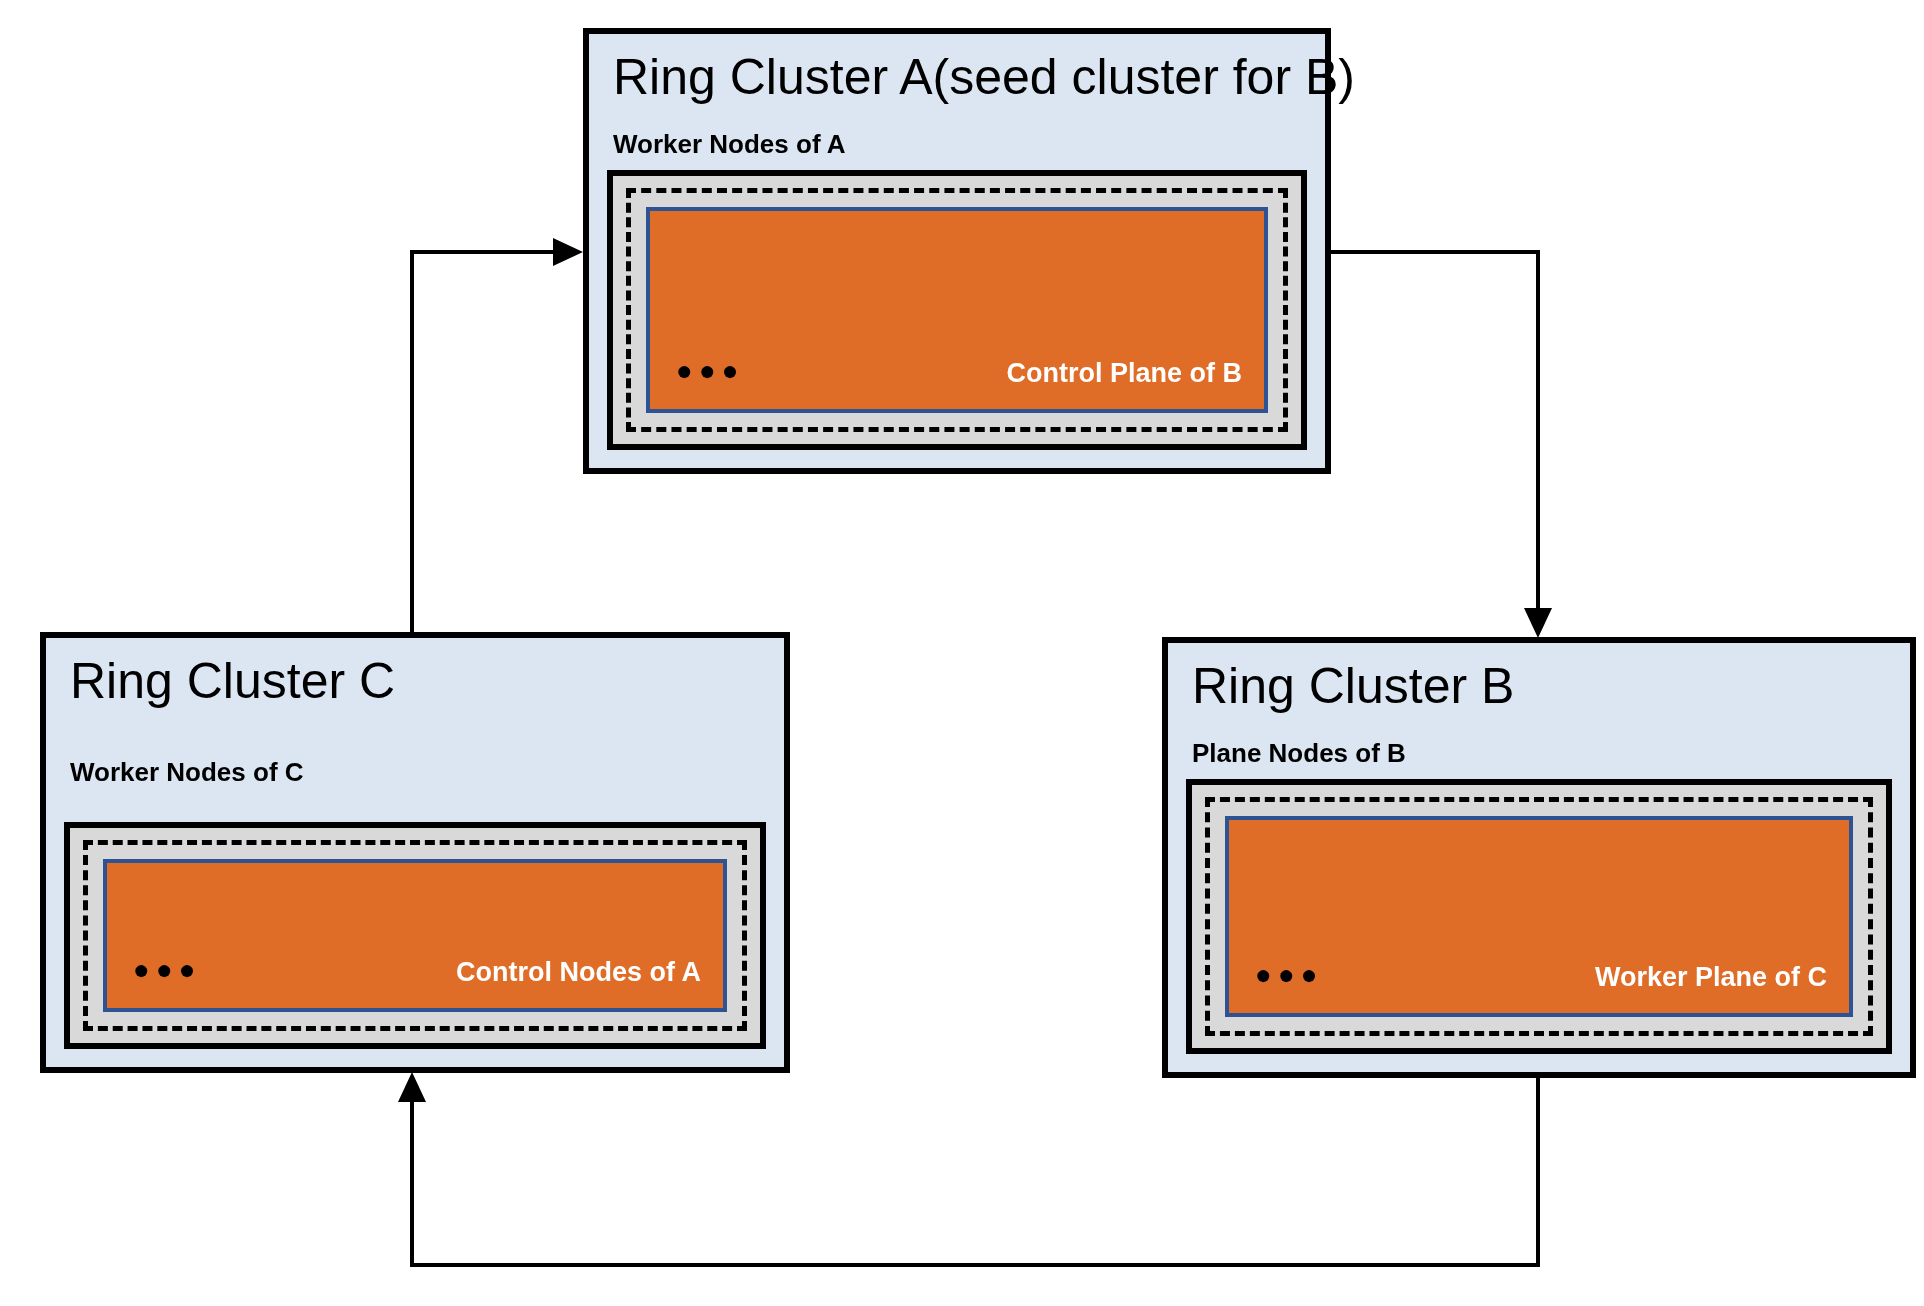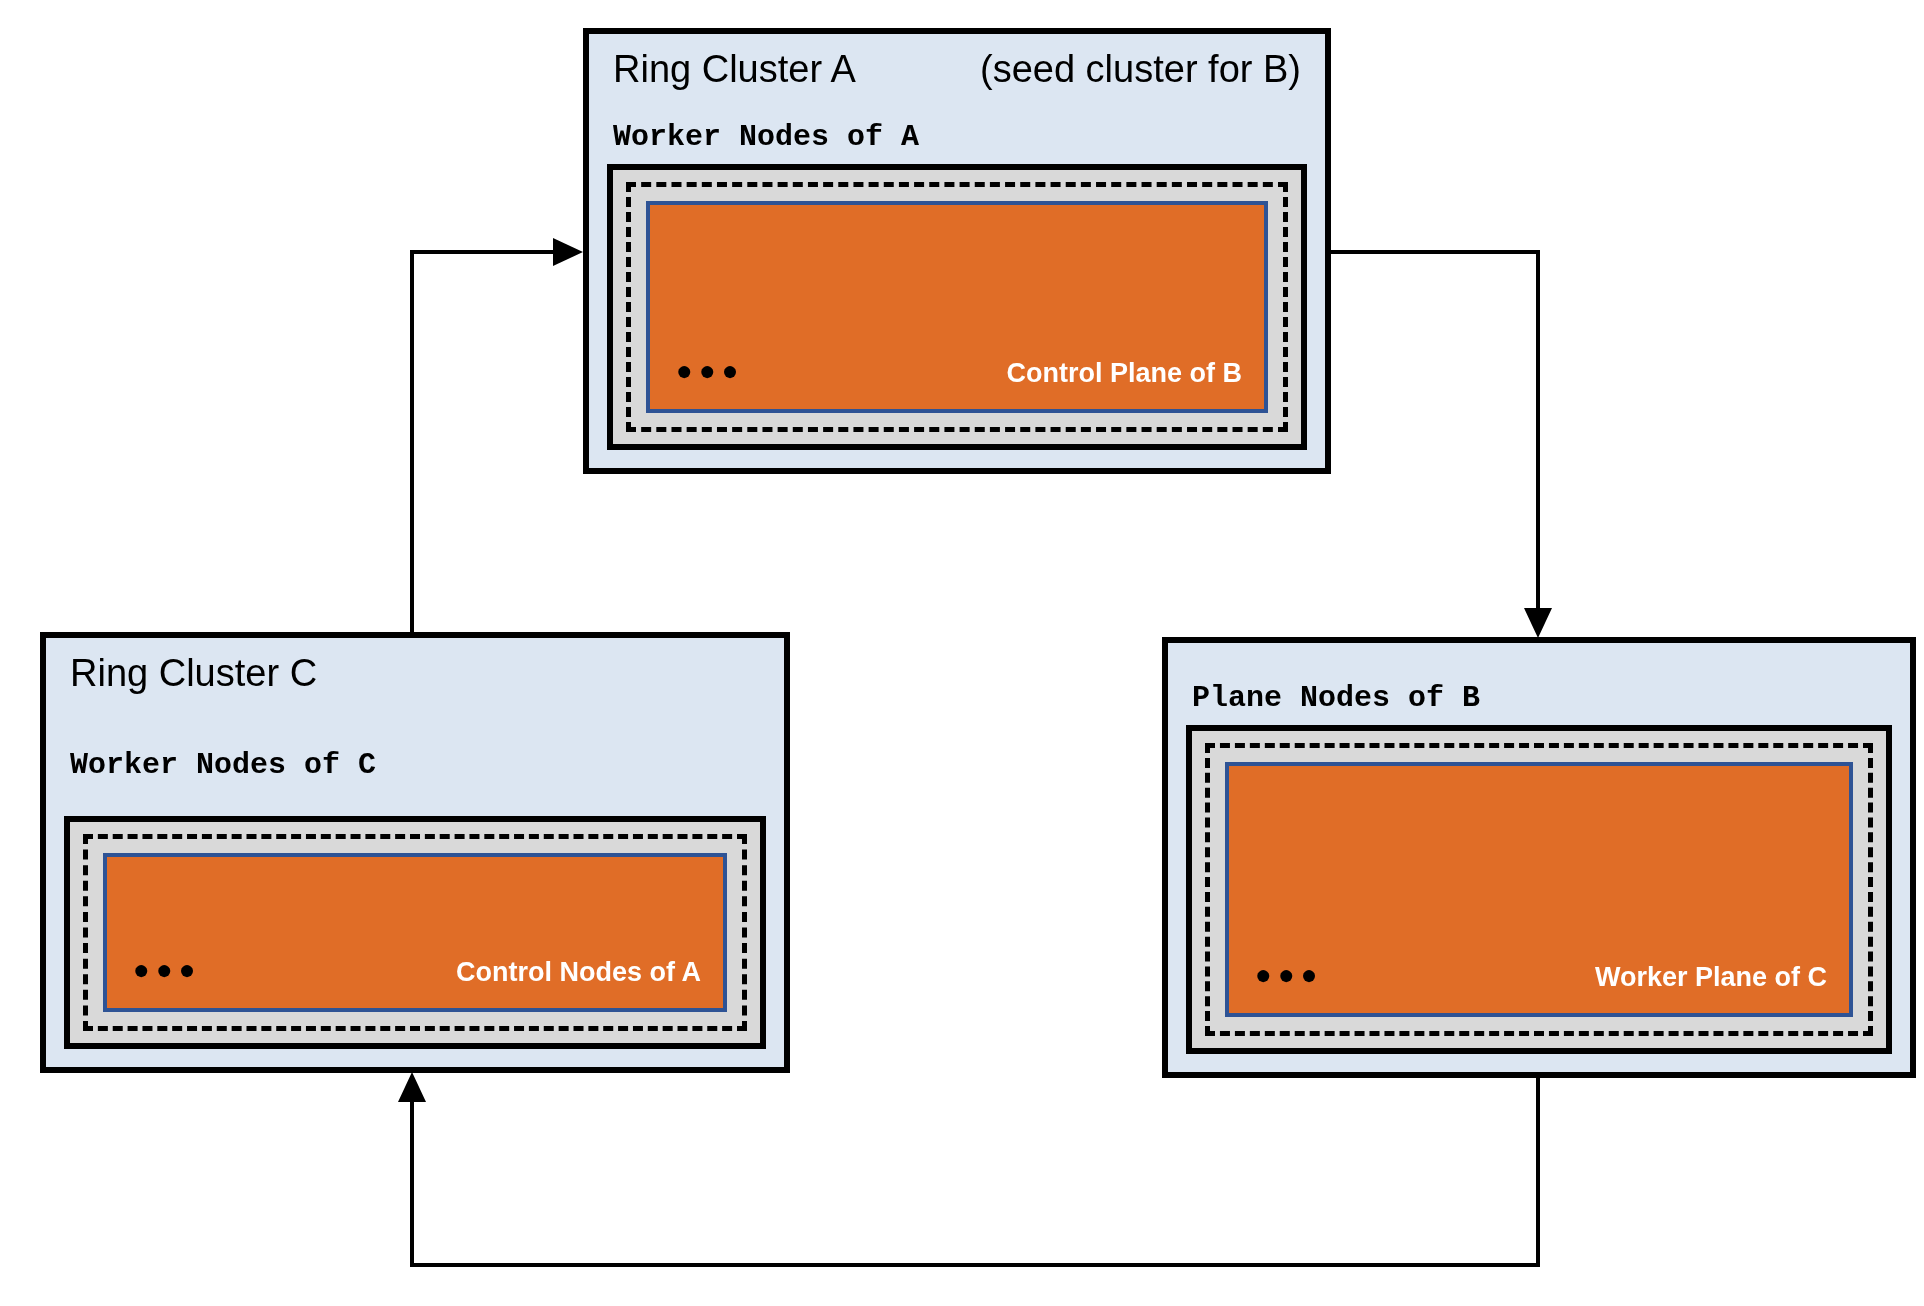--- a/index.html
+++ b/index.html
@@ -27,33 +27,32 @@
     padding: 10px 18px 18px 18px;
   }
   .cluster-a { left: 583px; top: 28px;  width: 748px; height: 446px; }
   .cluster-c { left: 40px;  top: 632px; width: 750px; height: 441px; gap: 24px; }
   .cluster-b { left: 1162px;top: 637px; width: 754px; height: 441px; }
 
   .title-row {
     display: flex;
     justify-content: space-between;
     align-items: flex-start;
-    font-size: 38px;
+    font-size: 50px;
     line-height: 1.25;
     color: #000;
     padding: 2px 6px 0 6px;
     white-space: nowrap;
   }
   .worker-label {
-    margin-top: 26px;
+    margin-top: 20px;
     padding-left: 6px;
-    font-size: 30px;
+    font-size: 26px;
     font-weight: bold;
     color: #000;
-    font-family: Liberation Mono, monospace;
   }
   .nodes-box {
     flex: 1;
     margin-top: 10px;
     box-sizing: border-box;
     background: #d9d9d9;
     border: 6px solid #000000;
     padding: 12px 13px;
     display: flex;
   }
@@ -145,20 +144,21 @@
         <div class="control-box">
           <span class="dots">●●●</span>
           <span class="control-label">Control Nodes of A</span>
         </div>
       </div>
     </div>
   </div>
 
   <div class="cluster cluster-b">
     <div class="title-row">
+      <span>Ring Cluster B</span>
     </div>
     <div class="worker-label">Plane Nodes of B</div>
     <div class="nodes-box">
       <div class="dashed-box">
         <div class="control-box">
           <span class="dots">●●●</span>
           <span class="control-label">Worker Plane of C</span>
         </div>
       </div>
     </div>

